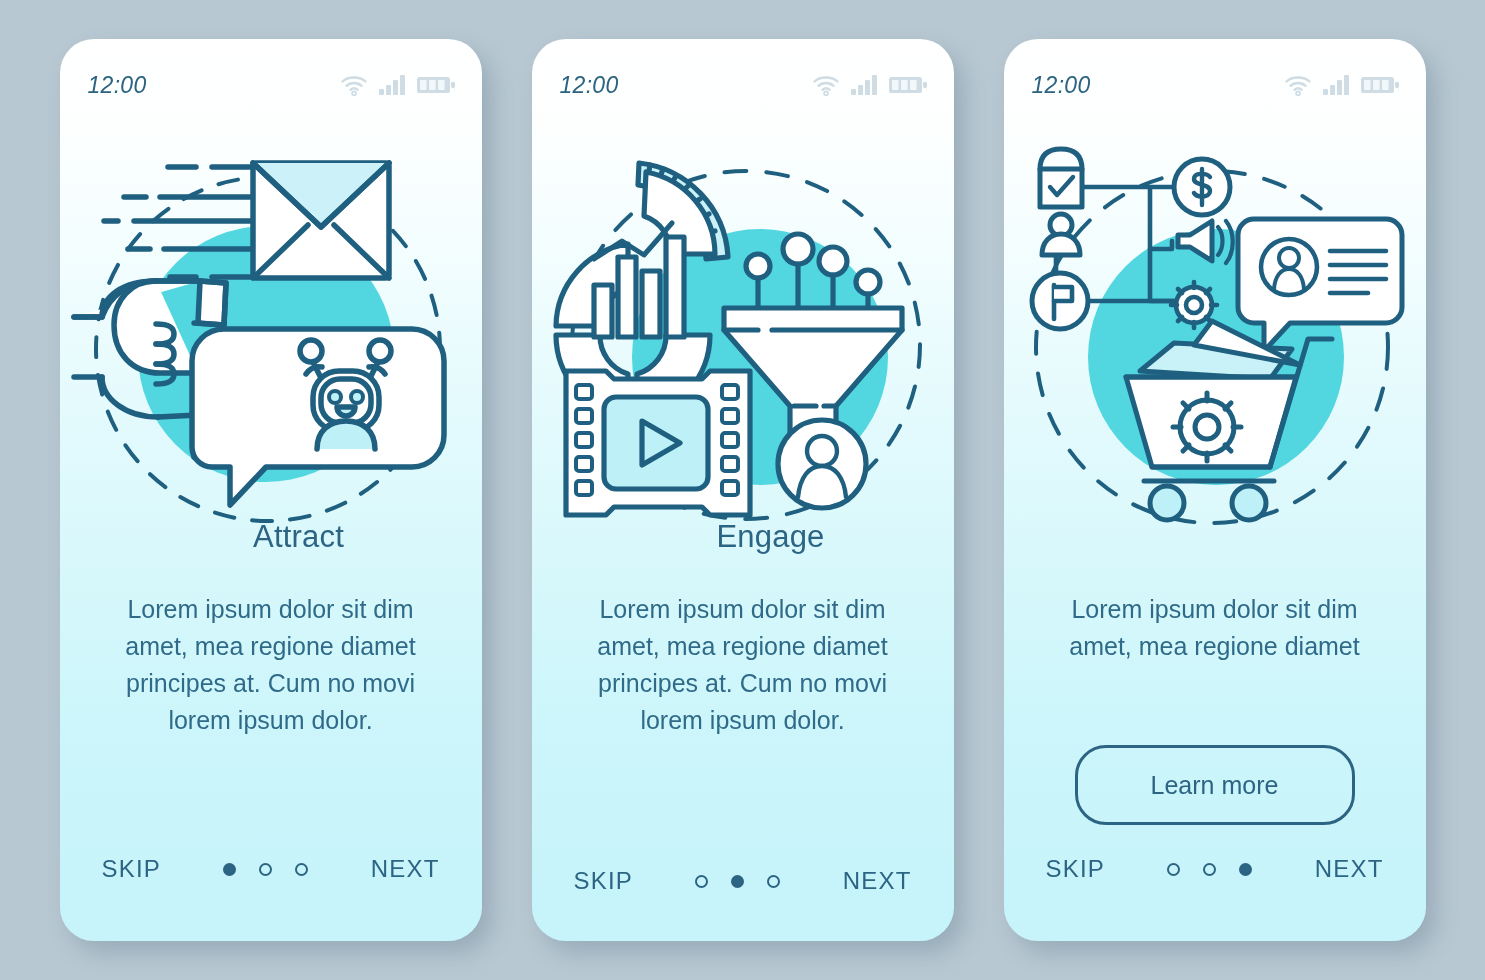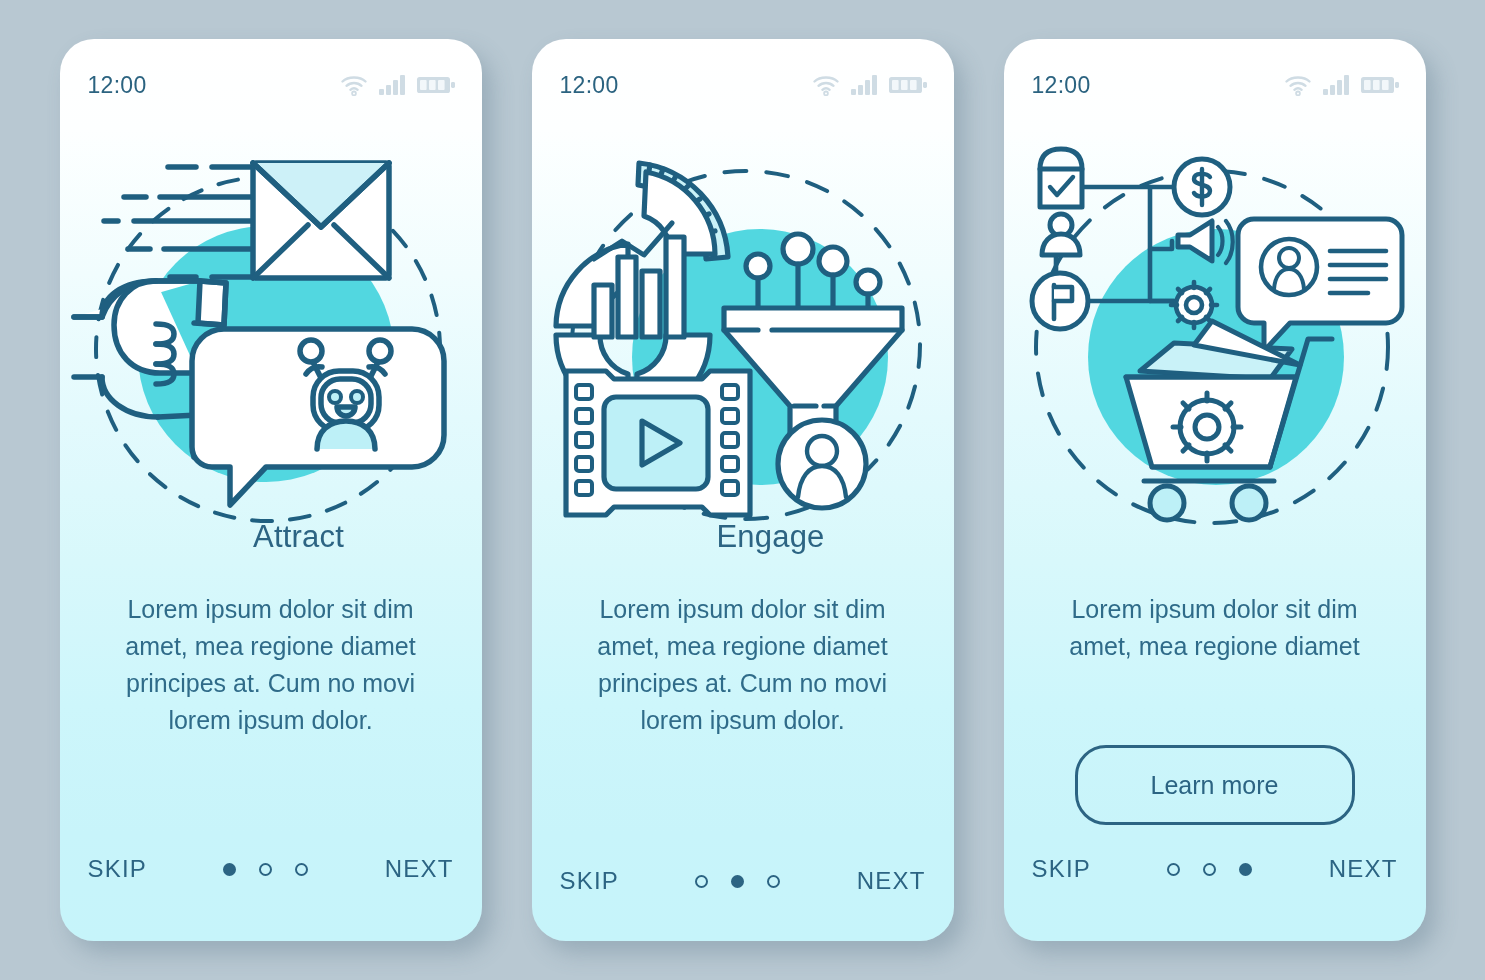--- a/index.html
+++ b/index.html
@@ -48,20 +48,21 @@
     position: absolute;
     top: 30px;
     left: 0;
     width: 100%;
     height: 32px;
     display: flex;
     align-items: center;
     justify-content: space-between;
     padding: 0 26px 0 28px;
     box-sizing: border-box;
+    font-style: italic;
   }
   .clock {
     font-size: 23px;
     color: #2b6380;
     letter-spacing: .3px;
   }
   .status-icons {
     display: flex;
     align-items: flex-end;
     gap: 10px;
@@ -127,21 +128,21 @@
 
   
   .footer {
     position: absolute;
     left: 0;
     width: 100%;
     height: 40px;
     display: flex;
     align-items: center;
     justify-content: space-between;
-    padding: 0 28px;
+    padding: 0 42px;
     box-sizing: border-box;
   }
   .nav-label {
     font-size: 24px;
     color: #2c6483;
     letter-spacing: 1.2px;
     cursor: pointer;
   }
   .dots {
     display: flex;

